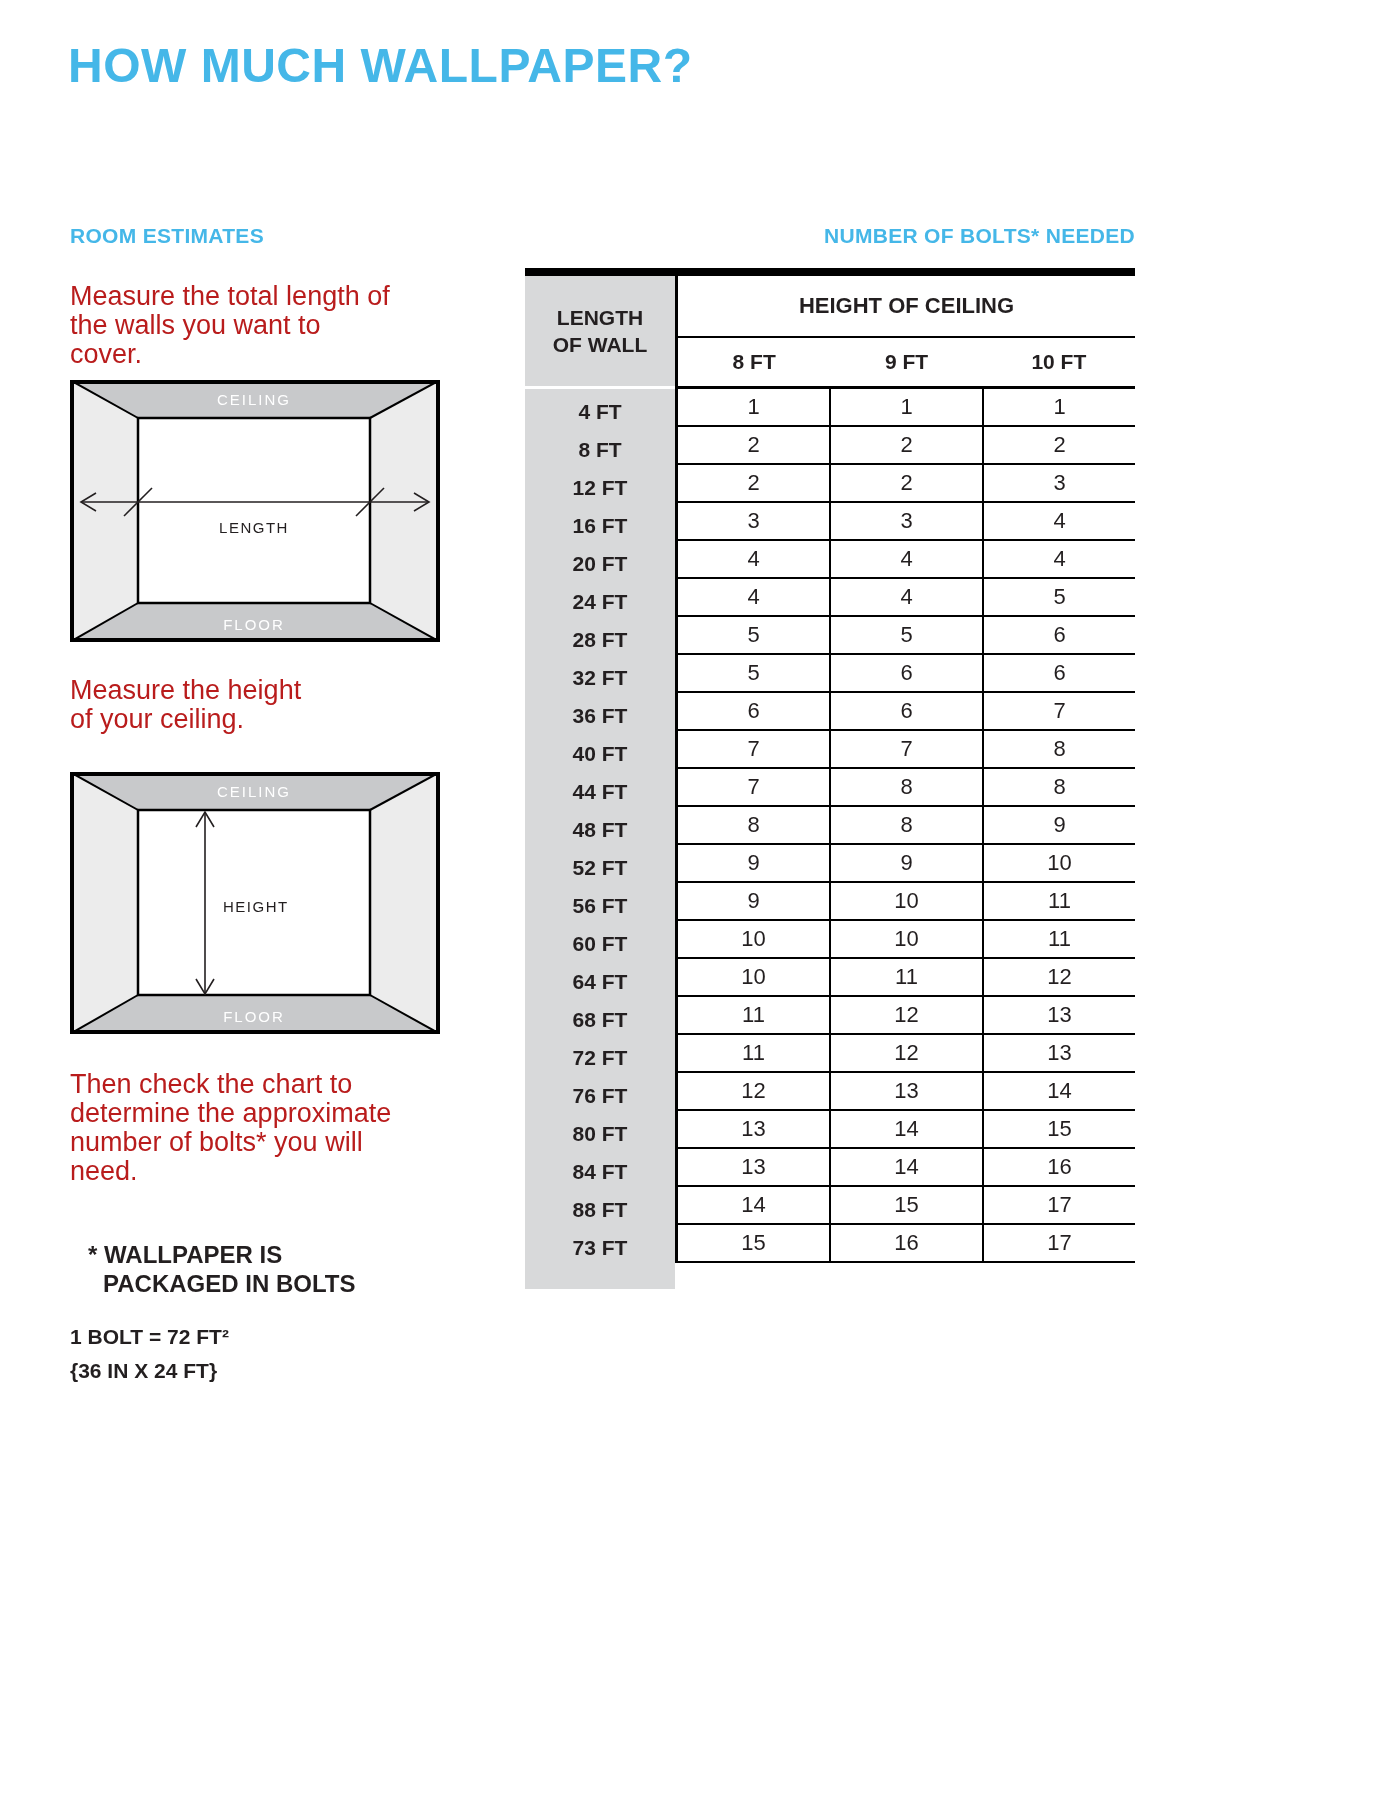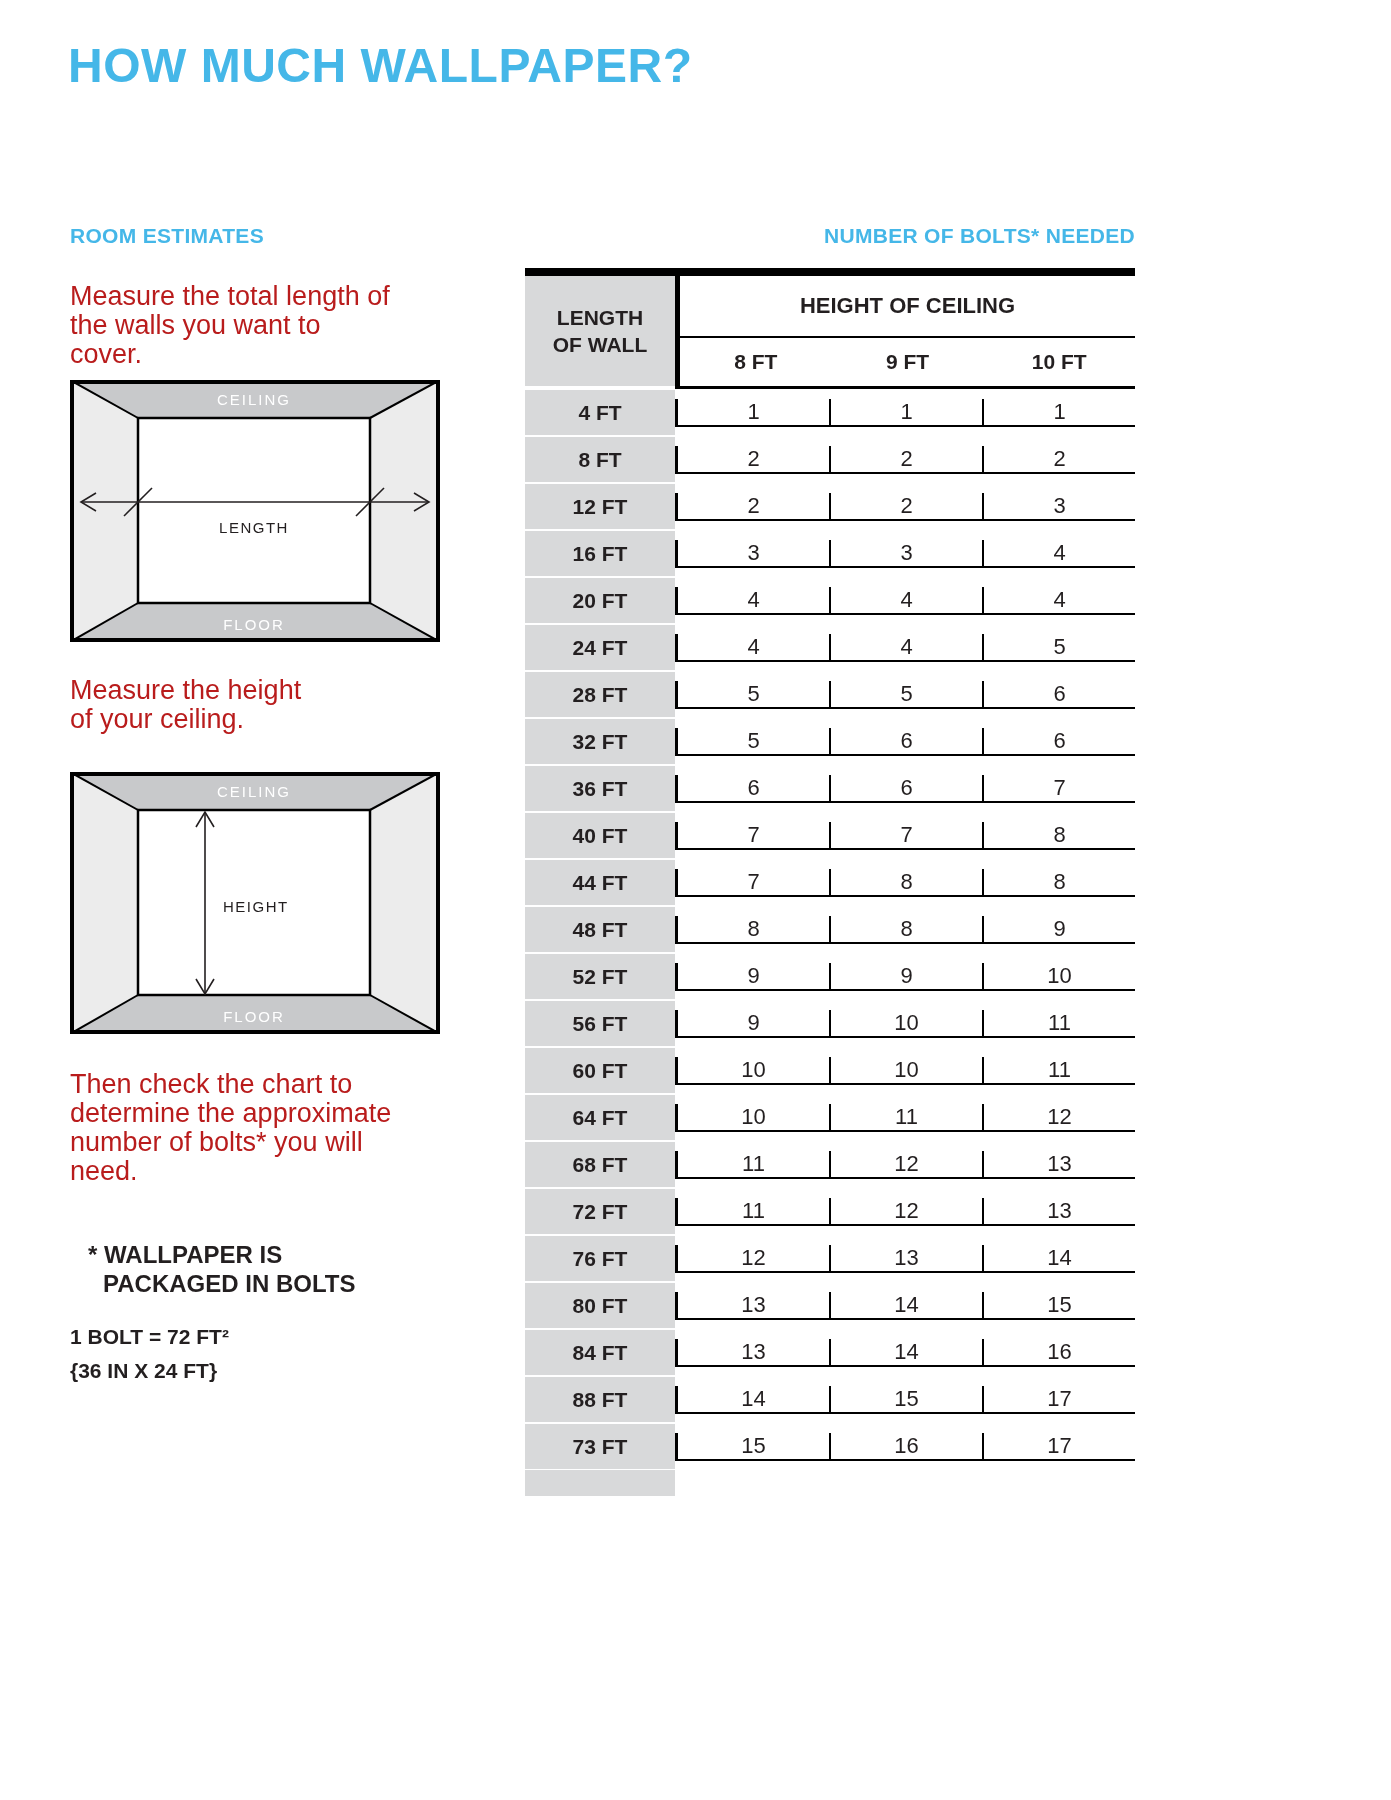--- a/index.html
+++ b/index.html
@@ -20,27 +20,27 @@
   .footnote{position:absolute;left:70px;top:1240px;font-size:24px;font-weight:700;line-height:29px;margin-left:18px;}
   .footnote .indent{padding-left:15px;}
   .boltinfo{position:absolute;left:70px;top:1320px;font-size:21px;font-weight:700;line-height:34px;}
   
   .btable{position:absolute;left:525px;top:268px;width:610px;}
   .t-topbar{height:8px;background:#000;}
   .t-header{display:flex;}
   .t-left-h{width:150px;background:#d8d9da;display:flex;align-items:center;justify-content:center;
             text-align:center;font-size:21px;font-weight:700;line-height:27px;margin-bottom:3px;
             padding:0 20px;box-sizing:border-box;}
-  .t-right-h{flex:1;border-left:5px solid #000000;border-bottom:3px solid #000;}
+  .t-right-h{flex:1;border-left:3px solid #000000;border-bottom:3px solid #000;}
   .t-group-h{height:60px;display:flex;align-items:center;justify-content:center;
              font-size:22px;font-weight:700;border-bottom:2px solid #000;}
   .t-sub-h{display:flex;height:48px;}
   .t-sub-cell{flex:1;display:flex;align-items:center;justify-content:center;
               font-size:21px;font-weight:700;}
-  .trow{display:flex;height:47px;align-items:center;}
+  .trow{display:flex;height:38px;}
   .lcell{width:150px;height:45px;background:#d8d9da;display:flex;align-items:center;
          justify-content:center;font-size:21px;font-weight:700;}
   .nums{flex:1;display:flex;border-left:3px solid #000;border-bottom:2px solid #000;
         box-sizing:border-box;}
   .ncell{flex:1;display:flex;align-items:center;justify-content:center;font-size:22px;
          border-right:2px solid #000;}
   .ncell:last-child{border-right:none;}
   .t-stub{width:150px;height:26px;background:#d8d9da;}
   svg text{font-family:"Liberation Sans",sans-serif;}
 </style>

